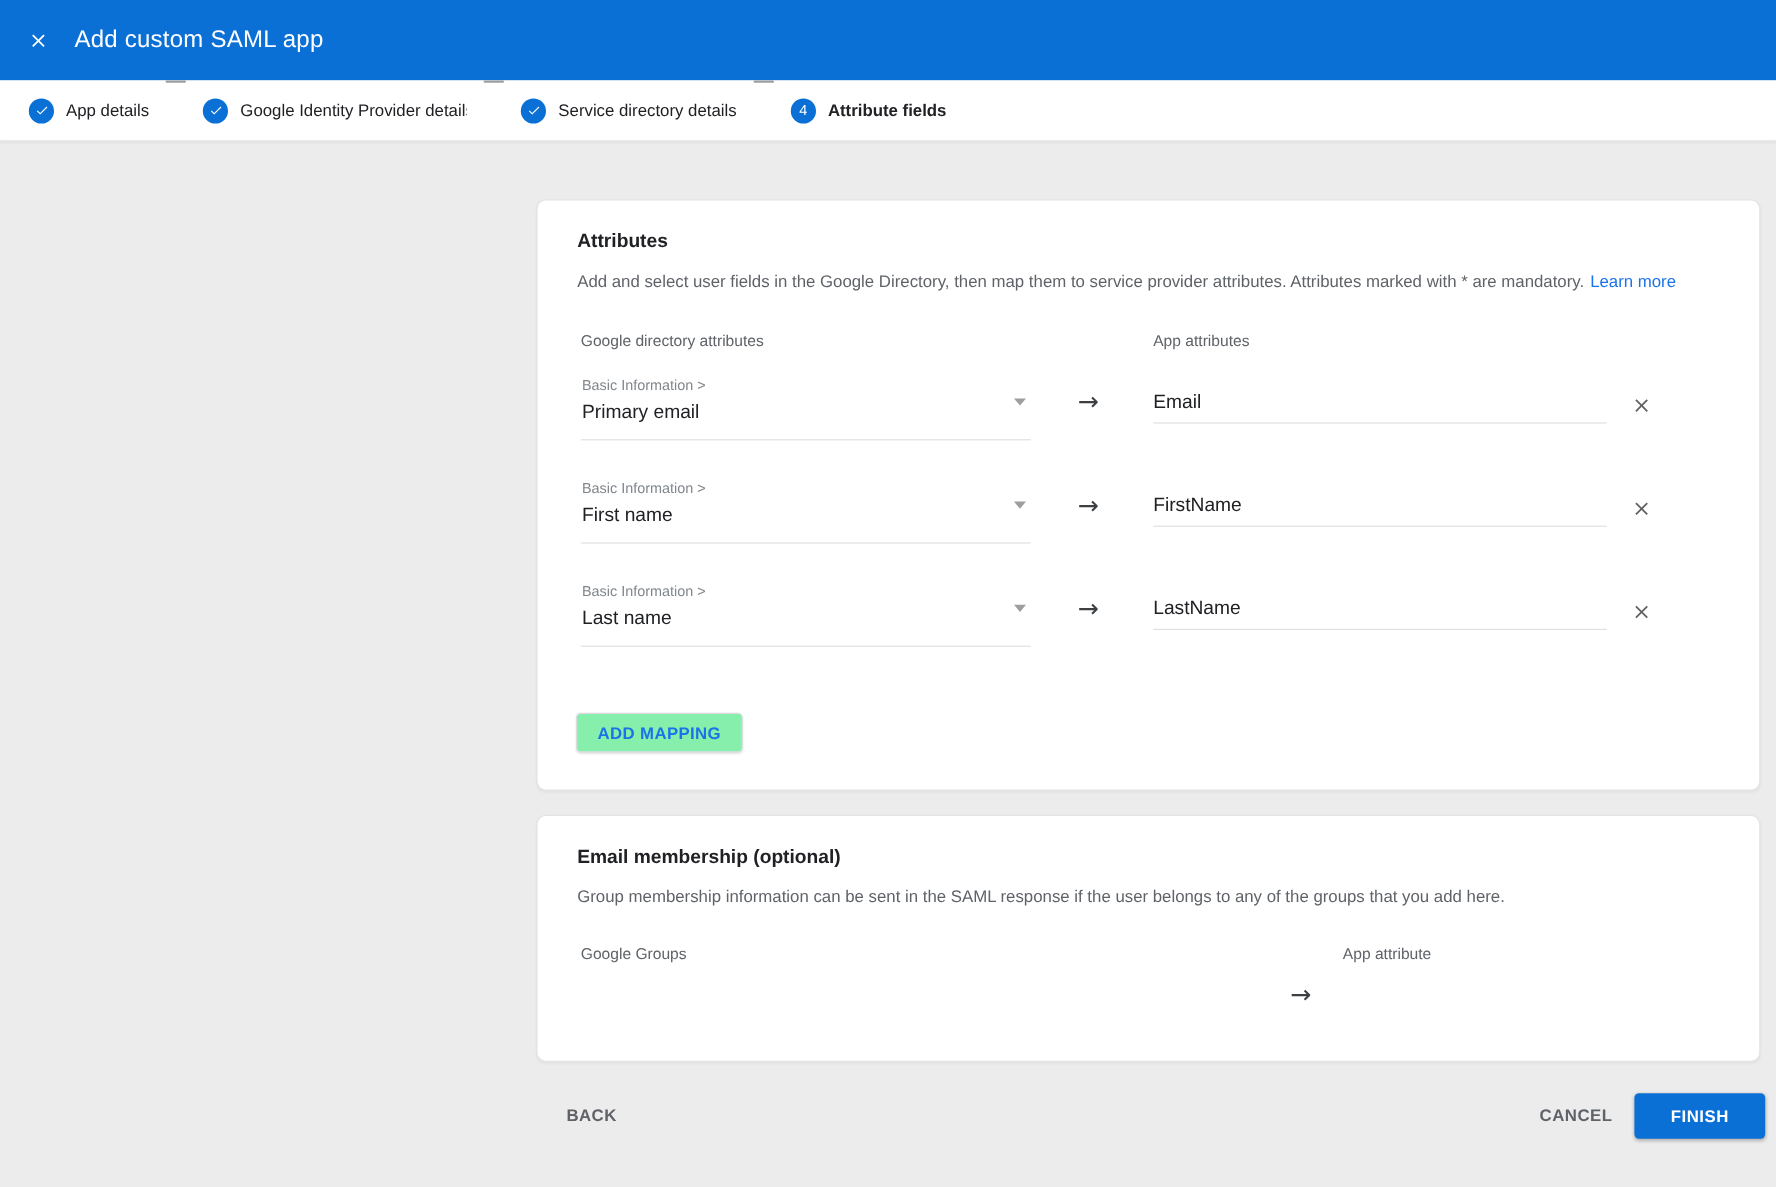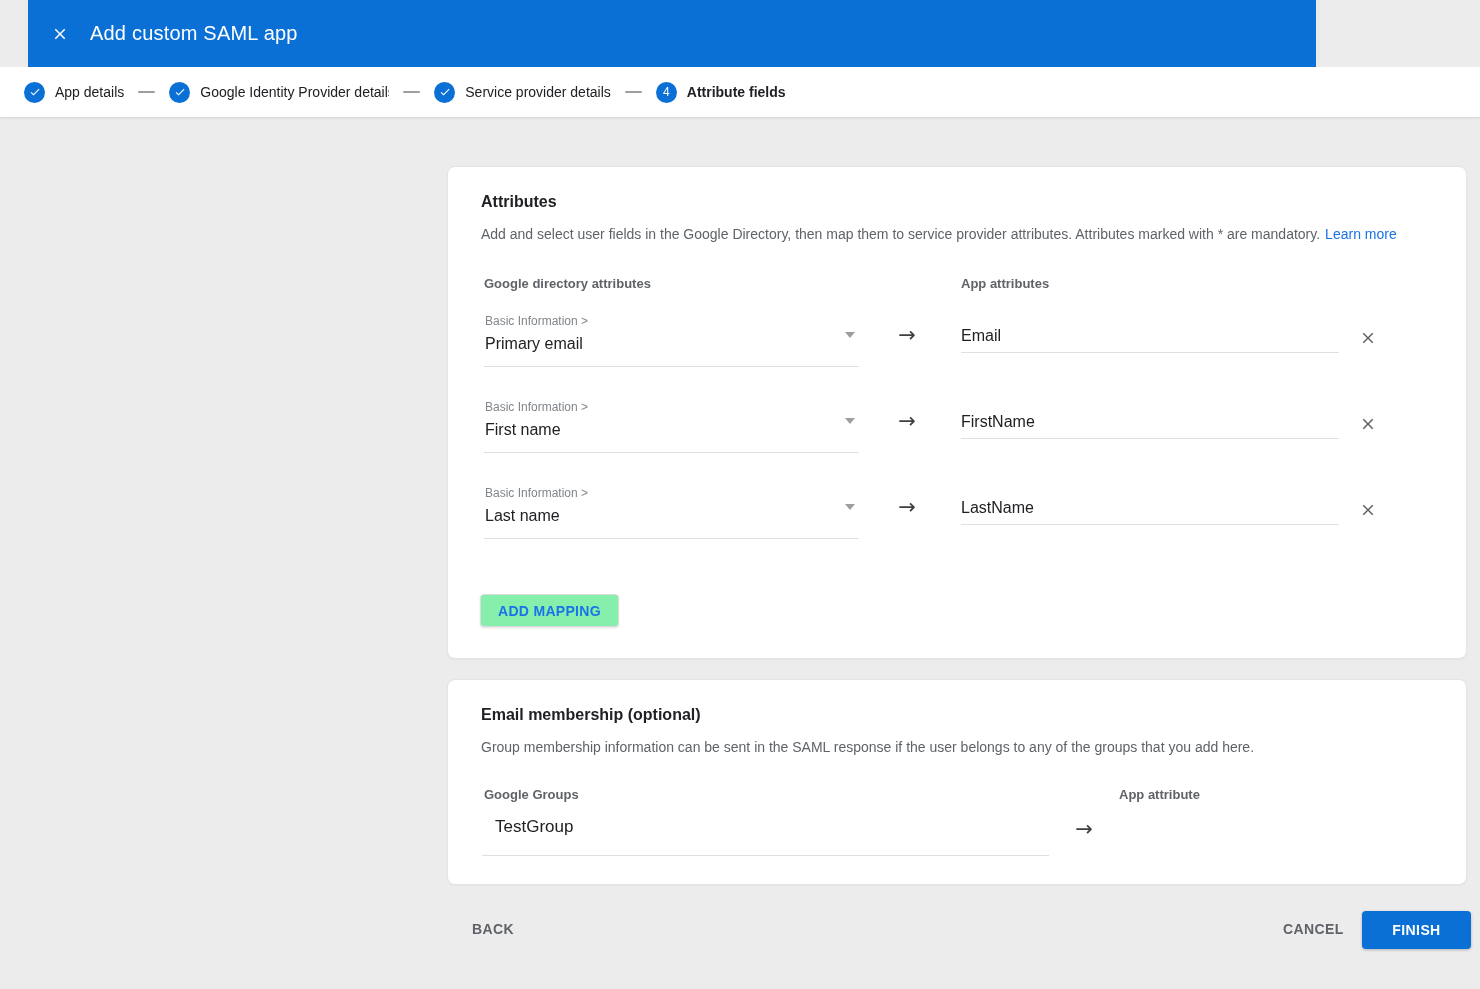--- a/index.html
+++ b/index.html
@@ -15,37 +15,37 @@
   html,body{width:1480px;height:989px;}
   body{
     position:relative;
     background:var(--page-bg);
     font-family:"Liberation Sans", sans-serif;
     color:var(--text-dark);
     overflow:hidden;
   }
   
   .appbar{
-    position:absolute;left:0;top:0;width:1288px;height:67px;
+    position:absolute;left:0;top:0;width:1480px;height:67px;
     background:var(--primary-blue);
-    display:flex;align-items:center;margin-left:28px;
+    display:flex;align-items:center;
   }
   .appbar .close-btn{
     margin-left:20px;width:24px;height:24px;
     display:flex;align-items:center;justify-content:center;cursor:pointer;
   }
   .appbar-title{
     color:#fff;font-size:20px;font-weight:400;margin-left:18px;letter-spacing:.2px;
   }
   
   .stepper{
     position:absolute;left:0;top:67px;width:1480px;height:51px;
     background:#fff;border-bottom:1px solid #dadce0;
     box-shadow:0 1px 2px rgba(0,0,0,.05);
-    display:flex;align-items:center;padding-left:24px;
+    display:flex;padding-left:24px;
   }
   .step{display:flex;align-items:center;cursor:pointer;}
   .step-circle{
     width:21px;height:21px;border-radius:50%;background:var(--primary-blue);
     color:#fff;display:flex;align-items:center;justify-content:center;flex:none;
   }
   .step-number{font-size:12px;}
   .step-label{margin-left:10px;font-size:14px;color:var(--text-dark);white-space:nowrap;}
   .step-label.clip{max-width:189px;overflow:hidden;display:inline-block;}
   .step.current .step-label{font-weight:700;}
@@ -54,21 +54,21 @@
   .card{
     position:absolute;left:447px;width:1020px;background:#fff;
     border:1px solid #e4e4e4;border-radius:8px;
     box-shadow:0 1px 2px rgba(0,0,0,.04);
   }
   #card-attributes{top:166px;height:493px;}
   #card-group{top:679px;height:206px;}
   .card-title{position:absolute;left:33px;top:26px;font-size:16px;font-weight:700;color:var(--text-dark);}
   .card-desc{position:absolute;left:33px;top:59px;font-size:14px;color:var(--text-gray);white-space:nowrap;}
   .learn-more{color:var(--link-blue);margin-left:5px;cursor:pointer;text-decoration:none;margin-top:38px;}
-  .col-header{position:absolute;font-size:13px;font-weight:700;color:var(--text-gray);}
+  .col-header{position:absolute;font-size:13px;font-weight:400;color:var(--text-gray);}
   
   .map-row{position:absolute;left:0;width:100%;height:60px;}
   .cat-label{position:absolute;left:37px;top:0;font-size:12px;color:var(--text-light-gray);}
   .sel-value{position:absolute;left:37px;top:21px;font-size:16px;color:var(--text-dark);cursor:pointer;}
   .sel-underline{position:absolute;left:36px;top:52px;width:375px;height:1px;background:var(--underline);}
   .sel-caret{
     position:absolute;left:397px;top:18px;width:0;height:0;cursor:pointer;
     border-left:5px solid transparent;border-right:5px solid transparent;border-top:6px solid #9e9e9e;
   }
   .map-arrow{position:absolute;left:443px;top:9px;width:32px;text-align:center;
@@ -144,21 +144,21 @@
     </span>
     <span class="step-label clip">Google Identity Provider details</span>
   </div>
   <span class="step-sep"></span>
   <div class="step">
     <span class="step-circle">
       <svg width="12" height="12" viewBox="0 0 24 24">
           <path d="M9 16.2L4.8 12l-1.4 1.4L9 19 21 7l-1.4-1.4z" fill="#fff"></path>
         </svg>
     </span>
-    <span class="step-label">Service provider details</span>
+    <span class="step-label">Service directory details</span>
   </div>
   <span class="step-sep"></span>
   <div class="step current">
     <span class="step-circle">
       <span class="step-number">4</span>
     </span>
     <span class="step-label">Attribute fields</span>
   </div>
 </div>
 
@@ -214,19 +214,18 @@
 
   <button class="add-mapping-btn">ADD MAPPING</button>
 </div>
 
 <div class="card" id="card-group">
   <div class="card-title">Email membership (optional)</div>
   <div class="card-desc">Group membership information can be sent in the SAML response if the user belongs to any of the groups that you add here.</div>
   <div class="col-header" style="left:36px;top:107px;">Google Groups</div>
   <div class="col-header" style="left:671px;top:107px;">App attribute</div>
 
-  <input class="group-input" id="google-groups-field" type="text" value="TestGroup" style="">
   <span class="group-arrow">→</span>
 </div>
 
 <button class="text-btn" id="back-btn">BACK</button>
 <button class="text-btn" id="cancel-btn">CANCEL</button>
 <button id="finish-btn">FINISH</button>
 
 </body></html>

